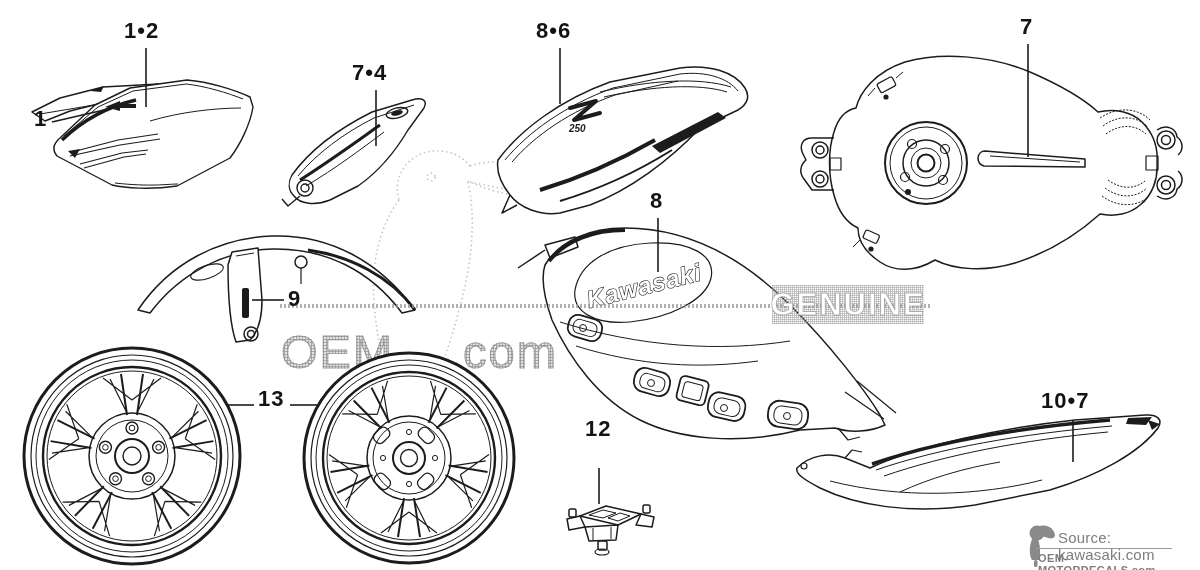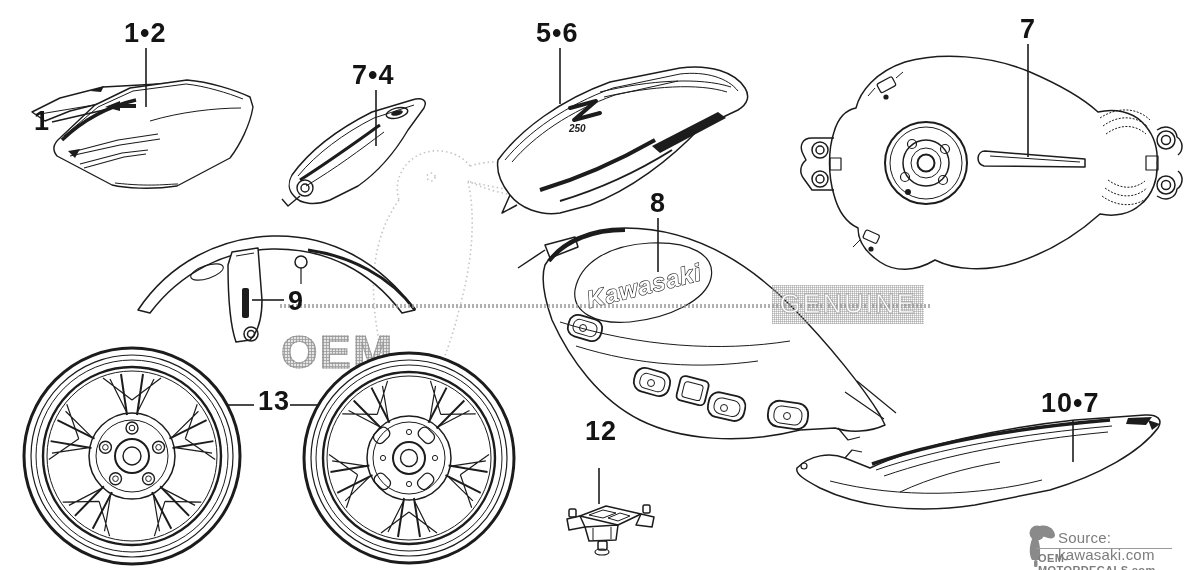--- a/index.html
+++ b/index.html
@@ -1,37 +1,37 @@
 <!DOCTYPE html>
 <html><head>
 <meta charset="utf-8">
 <style>
   html,body{margin:0;padding:0;background:#fff;}
   #stage{position:relative;width:1200px;height:570px;background:#fff;overflow:hidden;
          font-family:"Liberation Sans",sans-serif;}
   svg{position:absolute;overflow:visible;}
   .part{z-index:2;}
-  .lbl{position:absolute;z-index:6;font-weight:700;font-size:27px;line-height:1;
+  .lbl{position:absolute;z-index:6;font-weight:700;font-size:22px;line-height:1;
        color:#141414;letter-spacing:1px;white-space:nowrap;}
   
   .wm-line{position:absolute;left:280px;top:304px;width:652px;height:4px;z-index:4;
      background:repeating-linear-gradient(90deg,rgba(150,150,150,.75) 0 2px,rgba(0,0,0,0) 2px 4px);}
   .wm-main{position:absolute;left:281px;top:326px;width:650px;height:50px;z-index:4;
      display:flex;align-items:center;}
-  .wm-main .t{font-weight:700;font-size:47px;letter-spacing:2px;
+  .wm-main .t{font-weight:400;font-size:47px;letter-spacing:2px;
      color:rgba(170,170,170,.30);-webkit-text-stroke:1.2px rgba(145,145,145,.75);
      background-image:repeating-linear-gradient(0deg,rgba(150,150,150,.8) 0 1px,rgba(0,0,0,0) 1px 3px),
                       repeating-linear-gradient(90deg,rgba(150,150,150,.8) 0 1px,rgba(0,0,0,0) 1px 3px);
      -webkit-background-clip:text;background-clip:text;}
   .wm-gap{width:54px;flex:0 0 auto;}
   .genuine{position:absolute;left:772px;top:285px;width:152px;height:39px;z-index:4;
      display:flex;align-items:center;justify-content:center;
      background-image:repeating-linear-gradient(0deg,rgba(155,155,155,.5) 0 1px,rgba(0,0,0,0) 1px 2px),
                       repeating-linear-gradient(90deg,rgba(155,155,155,.5) 0 1px,rgba(0,0,0,0) 1px 2px);
-     font-weight:400;font-size:27px;letter-spacing:2px;color:#fff;
+     font-weight:700;font-size:31px;letter-spacing:2px;color:#fff;
      -webkit-text-stroke:.9px rgba(125,125,125,.55);}
   .mascot{z-index:0;}
   .wheel{z-index:5;}
   .leaders{z-index:6;}
   .credit{position:absolute;left:1024px;top:520px;width:150px;height:48px;z-index:6;color:#7d7d7d;}
   .credit .src{position:absolute;left:34px;top:9px;font-size:15px;letter-spacing:.2px;}
   .credit .rule{position:absolute;left:12px;top:28px;width:136px;height:0;border-top:1.5px solid #9a9a9a;}
   .credit .site{position:absolute;left:14px;top:32px;font-size:11px;font-weight:700;letter-spacing:.4px;}
 </style>
 </head>
@@ -49,20 +49,21 @@
     <path d="M404,420 C396,440 391,455 392,468"></path>
     <path d="M430,392 C440,420 442,445 438,468"></path>
     <path d="M392,468 L383,477 M392,468 L398,478 M438,468 L430,478 M438,468 L446,477"></path>
     <path d="M412,430 C406,468 408,510 418,543"></path>
   </svg>
 
   <div class="wm-line"></div>
   <div class="wm-main">
     <span class="t">OEM</span>
     <span class="wm-gap"></span>
+    <span class="t">.com</span>
   </div>
   <div class="genuine">GENUINE</div>
 
   <svg class="part" style="left:25px;top:75px" width="240" height="125" viewBox="25 75 240 125" fill="none" stroke="#1c1c1c" stroke-width="1.4" stroke-linejoin="round">
     <path fill="#fff" d="M32,112 L60,98 L103,87 L177,83 L183,86 L160,93 L110,101 L70,111 L45,121 Z"></path>
     <path stroke-width="1" d="M40,114 L100,104 L158,91"></path>
     <path fill="#1c1c1c" stroke="none" d="M90,91 L104,86 L101,92 Z"></path>
     <path fill="#fff" d="M60,138 L95,105 L130,88 L187,80 C210,82 235,90 250,97 L253,107 C250,125 240,145 230,158 L177,186 C150,190 125,188 112,185 L57,156 C52,150 53,144 60,138 Z"></path>
     <path stroke-width="1" d="M64,136 L98,107 L133,91 L186,84 C205,86 228,93 243,99"></path>
     <path stroke-width="3.5" d="M62,140 C85,118 110,106 136,100"></path>
@@ -308,21 +309,21 @@
     <line x1="284" y1="300" x2="252" y2="300"></line>
     <line x1="254" y1="405" x2="226" y2="405"></line>
     <line x1="290" y1="405" x2="318" y2="405"></line>
     <line x1="599" y1="468" x2="599" y2="504"></line>
     <line x1="1073" y1="420" x2="1073" y2="462"></line>
   </svg>
 
   <div class="lbl" style="left:124px;top:20px">1•2</div>
   <div class="lbl" style="left:34px;top:108px">1</div>
   <div class="lbl" style="left:352px;top:62px">7•4</div>
-  <div class="lbl" style="left:536px;top:20px">5•6</div>
+  <div class="lbl" style="left:536px;top:20px">8•6</div>
   <div class="lbl" style="left:1020px;top:16px">7</div>
   <div class="lbl" style="left:650px;top:190px">8</div>
   <div class="lbl" style="left:288px;top:288px">9</div>
   <div class="lbl" style="left:1041px;top:390px">10•7</div>
   <div class="lbl" style="left:585px;top:418px">12</div>
   <div class="lbl" style="left:258px;top:388px">13</div>
 
   <div class="credit">
     <svg style="left:0;top:2px" width="32" height="46" viewBox="0 0 32 46" fill="#8a8a8a">
       <circle cx="13" cy="11" r="7.5"></circle>

